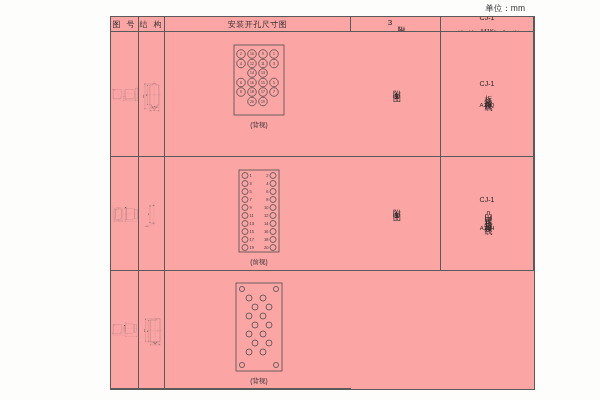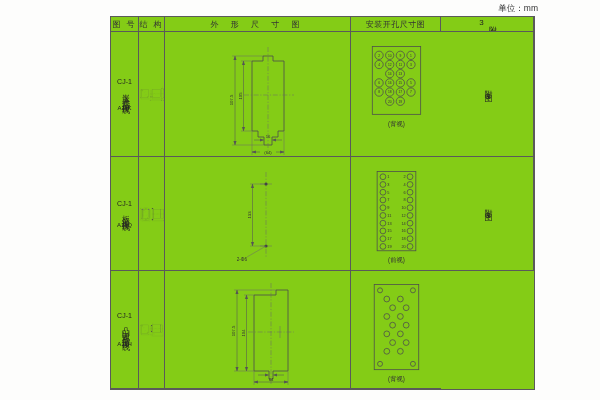--- a/index.html
+++ b/index.html
@@ -1,19 +1,19 @@
 <!DOCTYPE html>
 <html><head>
 <meta charset="utf-8">
 <style>
   html,body{margin:0;padding:0;}
   body{width:600px;height:400px;background:#fdfdfc;font-family:"Liberation Sans",sans-serif;color:#222;position:relative;overflow:hidden;}
-  .unit{position:absolute;top:3px;left:398px;width:140px;text-align:right;font-size:8.5px;color:#333;}
+  .unit{position:absolute;top:3px;left:385px;width:140px;text-align:right;font-size:8.5px;color:#333;}
   .tbl{position:absolute;left:110px;top:16px;width:425px;height:374px;border:1px solid #5a5a5a;box-sizing:border-box;
-       display:grid;grid-template-columns:28px 26px 186px 90px 93px;grid-template-rows:15px 125px 114px 1fr;background:#84cc16;}
+       display:grid;grid-template-columns:28px 26px 186px 90px 93px;grid-template-rows:15px 125px 114px 1fr;background:#fca5a5;}
   .cell{box-sizing:border-box;display:flex;align-items:center;justify-content:center;overflow:hidden;}
   .br{border-right:1px solid #5a5a5a;} .bb{border-bottom:1px solid #5a5a5a;}
   .hc{font-size:8px;color:#333;white-space:nowrap;}
   .ls2{letter-spacing:2px;} .ls6{letter-spacing:5px;} .ls0{letter-spacing:.5px;}
   .vchars{writing-mode:vertical-rl;text-orientation:upright;font-size:8px;letter-spacing:2.5px;color:#222;text-align:center;}
   .figv{letter-spacing:4px;}
   .structure{display:flex;flex-direction:column;align-items:center;justify-content:center;}
   .model{font-size:7px;margin-bottom:2px;} .code{font-size:6px;margin-top:3px;}
   svg{display:block;}
   svg text{font-family:"Liberation Sans",sans-serif;fill:#333;}
@@ -33,21 +33,20 @@
     </marker>
   </defs>
 </svg>
 
 <div class="unit">单位：mm</div>
 
 <div class="tbl">
 
   <div class="cell br bb hc ls2">图 号</div>
   <div class="cell br bb hc ls2">结 构</div>
-  <div class="cell br bb hc ls6">外 形 尺 寸 图</div>
   <div class="cell br bb hc ls0">安装开孔尺寸图</div>
 
   <div class="cell br bb">
     <div class="vchars figv">附图3</div>
   </div>
   <div class="cell br bb structure">
     <div class="model">CJ-1</div>
     <div class="vchars">嵌入式后接线</div>
     <div class="code">A11K</div>
   </div>

